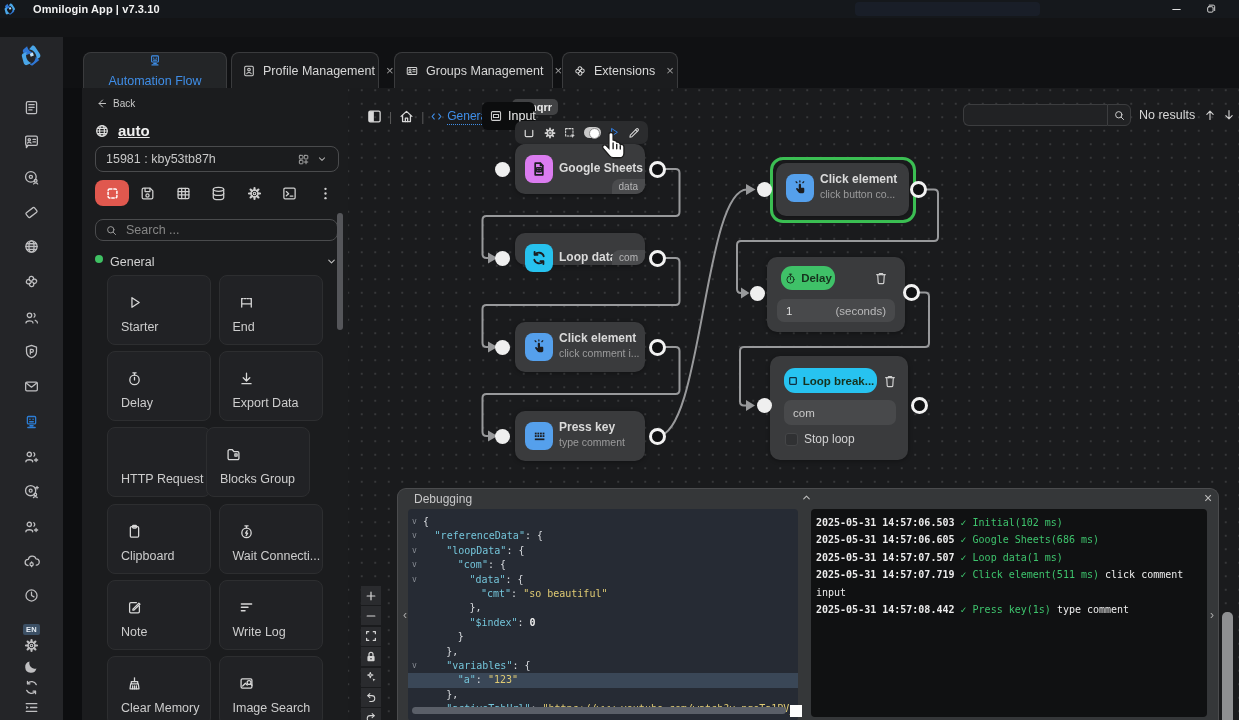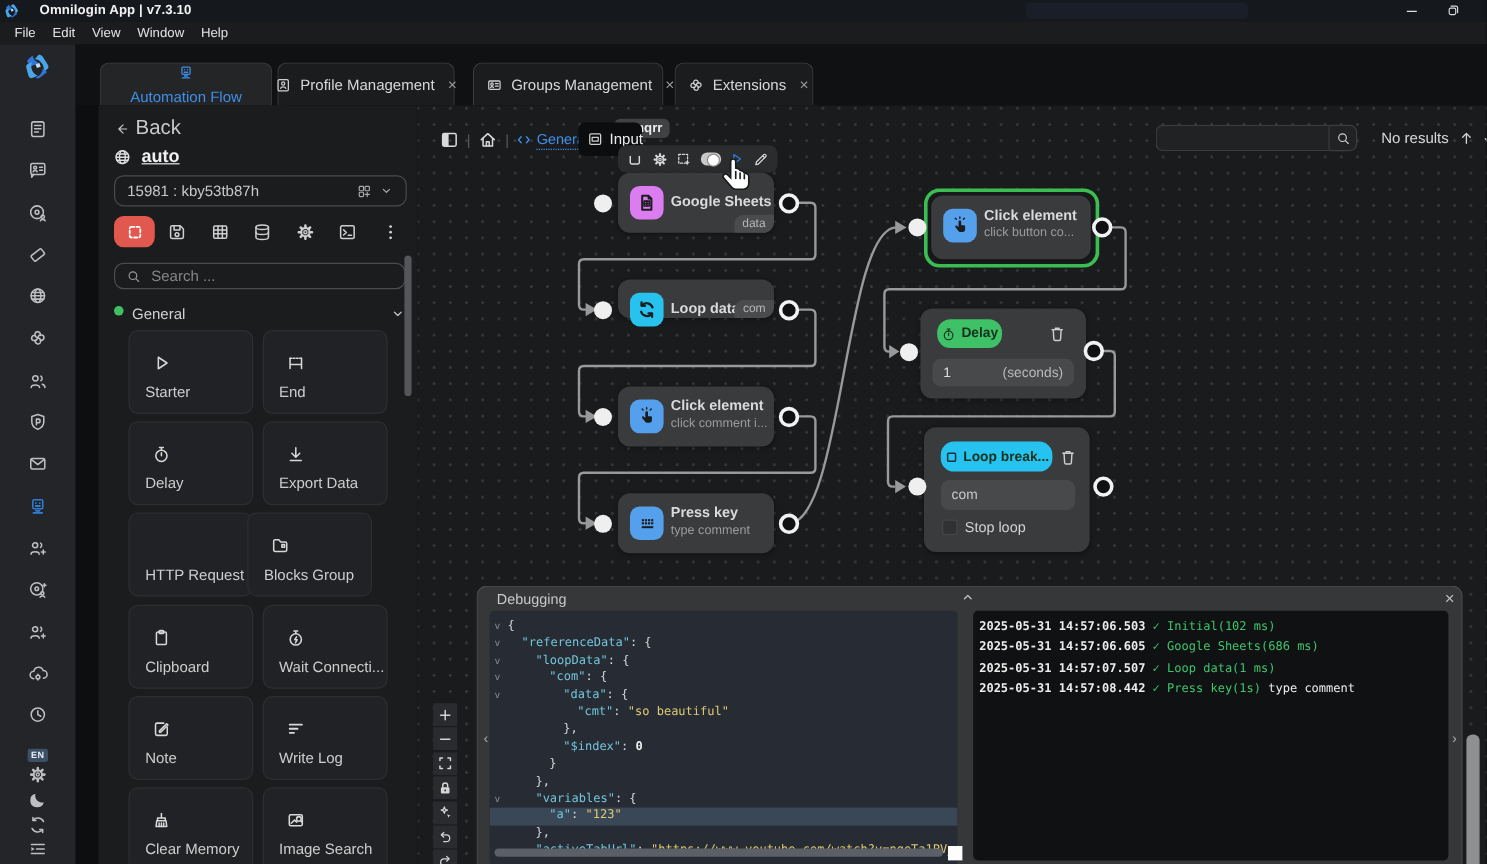--- a/index.html
+++ b/index.html
@@ -34,21 +34,21 @@
   .tab.active{background:#232527;}
   .tab .tab-label{font-size:12.5px;color:#d8d8d8;white-space:nowrap;}
   .tab.active .tab-label{color:#3f8ee8;}
   .tab .tab-ico{color:#cfcfcf;}
   .tab.active .tab-ico{color:#3f8ee8;}
   .tab .tab-close{color:#9c9c9c;font-size:13px;margin-left:4px;display:flex;align-items:center;justify-content:center;width:14px;height:14px;}
 
   
   .gap-strip{position:absolute;left:63px;top:88px;width:19px;height:632px;background:#0d0e10;}
   .flow-panel{position:absolute;left:82px;top:88px;width:266px;height:632px;background:#1b1c1e;overflow:hidden;}
-  .back-row{position:absolute;left:13px;top:9px;display:flex;align-items:center;gap:5px;color:#c9c9c9;font-size:17px;}
+  .back-row{position:absolute;left:13px;top:9px;display:flex;align-items:center;gap:5px;color:#c9c9c9;font-size:10px;}
   .flow-title-row{position:absolute;left:12px;top:34px;display:flex;align-items:center;gap:8px;color:#e9e9e9;text-decoration:underline;}
   .flow-title-row .flow-name{font-size:15px;font-weight:700;color:#f0f0f0;}
   .profile-select{position:absolute;left:13px;top:58px;width:244px;height:26px;border:1px solid #4a4b4d;border-radius:8px;
       display:flex;align-items:center;padding:0 10px;color:#c8c8c8;font-size:12.5px;gap:6px;}
   .profile-select .spacer{flex:1;}
   .tools-row{position:absolute;left:13px;top:92px;width:247px;height:26px;display:flex;align-items:center;justify-content:space-between;}
   .tool-btn{width:34px;height:26px;display:flex;align-items:center;justify-content:center;color:#cfcfcf;border-radius:8px;}
   .tool-btn.active{background:#e0584e;color:#fff;}
   .search-box{position:absolute;left:13px;top:131px;width:243px;height:22px;border:1px solid #4a4b4d;border-radius:8px;
       display:flex;align-items:center;padding:0 9px;gap:6px;color:#8b8b8b;}
@@ -76,21 +76,21 @@
      color:#ececec;font-size:11px;font-weight:700;display:flex;align-items:center;justify-content:flex-end;padding:0 6px;}
   .input-pill{position:absolute;left:134px;top:14px;width:53px;height:28px;background:#0c0d0e;border-radius:6px;
      display:flex;align-items:center;padding:0 7px;gap:5px;color:#ececec;font-size:12.5px;}
   .node-toolbar{position:absolute;left:167px;top:33px;width:133px;height:23px;background:#2b2c2e;border-radius:7px;
      display:flex;align-items:center;justify-content:space-around;padding:0 4px;color:#d7d7d7;}
   .toggle-pill{width:17px;height:11px;border-radius:6px;background:#c9c9c9;position:relative;}
   .toggle-pill::after{content:"";position:absolute;right:1px;top:1px;width:9px;height:9px;border-radius:50%;background:#fff;border:1px solid #8e8e8e;}
   .canvas-search{position:absolute;left:615px;top:16px;display:flex;align-items:center;}
   .cs-input{width:144px;height:22px;background:#212224;border:1px solid #3c3d3f;border-right:none;border-radius:6px 0 0 6px;}
   .cs-btn{width:24px;height:22px;background:#212224;border:1px solid #3c3d3f;border-radius:0 6px 6px 0;display:flex;align-items:center;justify-content:center;color:#cfcfcf;}
-  .cs-label{font-size:12.5px;color:#d8d8d8;margin-left:20px;margin-right:3px;white-space:nowrap;}
+  .cs-label{font-size:12.5px;color:#d8d8d8;margin-left:8px;margin-right:3px;white-space:nowrap;}
   .cs-arrow{color:#d0d0d0;margin-left:5px;display:flex;}
   .zoombar{position:absolute;left:13px;top:498px;width:20px;height:160px;}
   .zoom-btn{position:absolute;left:0;width:20px;height:19px;background:#2a2b2e;display:flex;align-items:center;justify-content:center;color:#d5d5d5;}
   .canvas-vscroll{position:absolute;left:874px;top:524px;width:11px;height:120px;background:#8f9092;border-radius:5px 5px 0 0;}
 
   
   .fnode{position:absolute;background:#3a3b3d;border-radius:10px;box-shadow:0 1px 4px rgba(0,0,0,.35);}
   .fnode .n-ico{position:absolute;left:10px;top:11px;width:28px;height:28px;border-radius:8px;display:flex;align-items:center;justify-content:center;color:#1c1d20;}
   .fnode .n-title{position:absolute;left:44px;font-size:12px;font-weight:700;color:#dadada;white-space:nowrap;}
   .fnode .n-sub{position:absolute;left:44px;font-size:10.5px;color:#9b9b9c;white-space:nowrap;}
@@ -167,27 +167,20 @@
     <span class="winbtn" style="left:1199px;width:24px;" id="btn-restore">
         <span class="icon" style="color: rgb(218, 218, 218);">
           <svg width="14" height="14" viewBox="0 0 16 16" fill="none" stroke="currentColor" stroke-width="1.2" stroke-linecap="round" stroke-linejoin="round">
             <rect x="4.2" y="5.4" width="6.2" height="6.2" rx="1.4" stroke-width="1.1"></rect>
             <path d="M6 3.6h4.6A1.6 1.6 0 0 1 12.2 5.2v4.6" stroke-width="1.1"></path>
           </svg>
         </span>
       </span>
   </div>
 
-  <div class="menubar" id="menubar">
-      <div class="menu-item">File</div>
-      <div class="menu-item">Edit</div>
-      <div class="menu-item">View</div>
-      <div class="menu-item">Window</div>
-      <div class="menu-item">Help</div>
-    </div>
 
   <div class="rail" id="rail">
     <span class="icon abs" style="left:19px;top:6px;" id="logo-big">
         <svg width="25" height="25" viewBox="0 0 24 24" fill="none">
   <path d="M12.6 2.6c1.2-.4 2.4.2 3.2 1.4l4.1 6.3c.9 1.4.9 2.9-.4 3.8l-2.9 2c.5-2.5.1-4.6-1.6-6.9-1.4-1.9-3-3-5.3-3.3l2.9-3.3z" fill="#4aa6e8"></path>
   <path d="M4.3 9.3c-.9-.9-.9-2.3.1-3.2l3.4-3c.4 2.1 1.4 3.7 3.4 5 .6.4 1.3.8 2 1l-6.5 2.7-2.4-2.5z" fill="#2f77d6"></path>
   <path d="M7.5 21.2c-1.3.3-2.4-.4-2.9-1.7L2.8 13c-.4-1.4.2-2.7 1.5-3.2l3.2-1.2c-1 2.2-1 4.3.1 6.7 1 2 2.4 3.3 4.5 4l-4.6 1.9z" fill="#4aa6e8"></path>
   <path d="M19.5 16.4l-5.9 4.6c-1.1.8-2.5.6-3.3-.5 2.2-.6 3.8-1.8 4.9-3.9.5-1 .8-2 .8-3.1l3.5 2.9z" fill="#2f77d6"></path>
   <path d="M10.2 10.2l3.1-1 1 2.9-3 1.1z" fill="#bfe0f7"></path>
 </svg>
@@ -376,21 +369,21 @@
             <rect x="4.1" y="3.3" width="7.8" height="7" rx="1"></rect>
             <circle cx="6.5" cy="5.9" r=".75" fill="currentColor" stroke="none"></circle>
             <circle cx="9.5" cy="5.9" r=".75" fill="currentColor" stroke="none"></circle>
             <path d="M6.4 8.2h3.2" stroke-width="1.5"></path>
             <path d="M6.6 11.9h2.8M4.6 13.6h6.8" stroke-width="1.4"></path>
           </svg>
         </span>
         <span class="tab-label">Automation Flow</span>
         <span class="tab-close">×</span>
       </div>
-      <div class="tab" style="left: 168px; width: 148px; justify-content: center;">
+      <div class="tab" style="left: 168px; width: 148px;">
         <span class="icon tab-ico">
           <svg width="14" height="14" viewBox="0 0 16 16" fill="none" stroke="currentColor" stroke-width="1.2" stroke-linecap="round" stroke-linejoin="round">
             <rect x="3.1" y="2.6" width="9.8" height="10.8" rx="1.3"></rect>
             <circle cx="8" cy="6.4" r="1.5"></circle>
             <path d="M5.5 11c.3-1.8 4.7-1.8 5 0"></path>
           </svg>
         </span>
         <span class="tab-label">Profile Management</span>
         <span class="tab-close">×</span>
       </div>
@@ -1011,19 +1004,20 @@
         <div class="json-line hl" style="padding-left: 49.8px;"><span class="j-key">"a"</span><span class="j-pun">: </span><span class="j-str">"123"</span></div>
         <div class="json-line" style="padding-left: 38.2px;"><span class="j-pun">},</span></div>
         <div class="json-line" style="padding-left: 38.2px;"><span class="j-key">"activeTabUrl"</span><span class="j-pun">: </span><span class="j-str">"https://www.youtube.com/watch?v=ngeTa1PV_40"</span></div>
       </div>
     <div class="json-hscroll"></div>
     <div class="json-grip"></div>
     <div class="log-pane" id="log-pane">
         <div class="log-entry"><span class="t">2025-05-31 14:57:06.503</span> <span class="log-ok log-check">✓</span> <span class="log-ok">Initial(102 ms)</span></div>
         <div class="log-entry"><span class="t">2025-05-31 14:57:06.605</span> <span class="log-ok log-check">✓</span> <span class="log-ok">Google Sheets(686 ms)</span></div>
         <div class="log-entry"><span class="t">2025-05-31 14:57:07.507</span> <span class="log-ok log-check">✓</span> <span class="log-ok">Loop data(1 ms)</span></div>
+        <div class="log-entry"><span class="t">2025-05-31 14:57:07.719</span> <span class="log-ok log-check">✓</span> <span class="log-ok">Click element(511 ms)</span><span class="log-detail"> click comment input</span></div>
         <div class="log-entry"><span class="t">2025-05-31 14:57:08.442</span> <span class="log-ok log-check">✓</span> <span class="log-ok">Press key(1s)</span><span class="log-detail"> type comment</span></div>
       </div>
     <span class="dbg-chev" style="left:5px;top:119px;">‹</span>
     <span class="dbg-chev" style="left:812px;top:119px;">›</span>
   </div>
 
 </div>
 
 </body></html>

